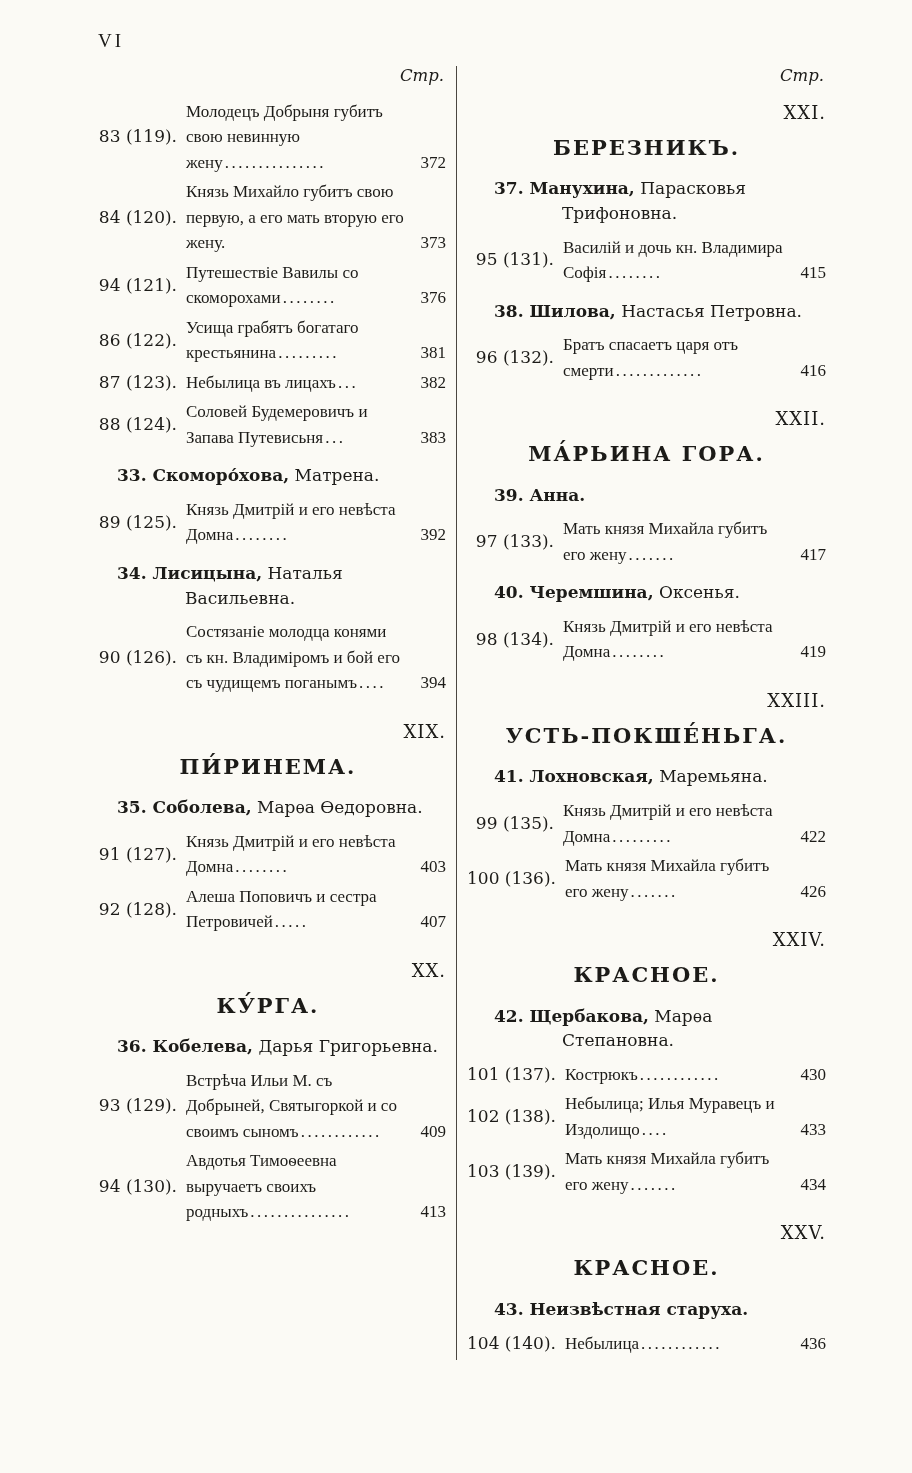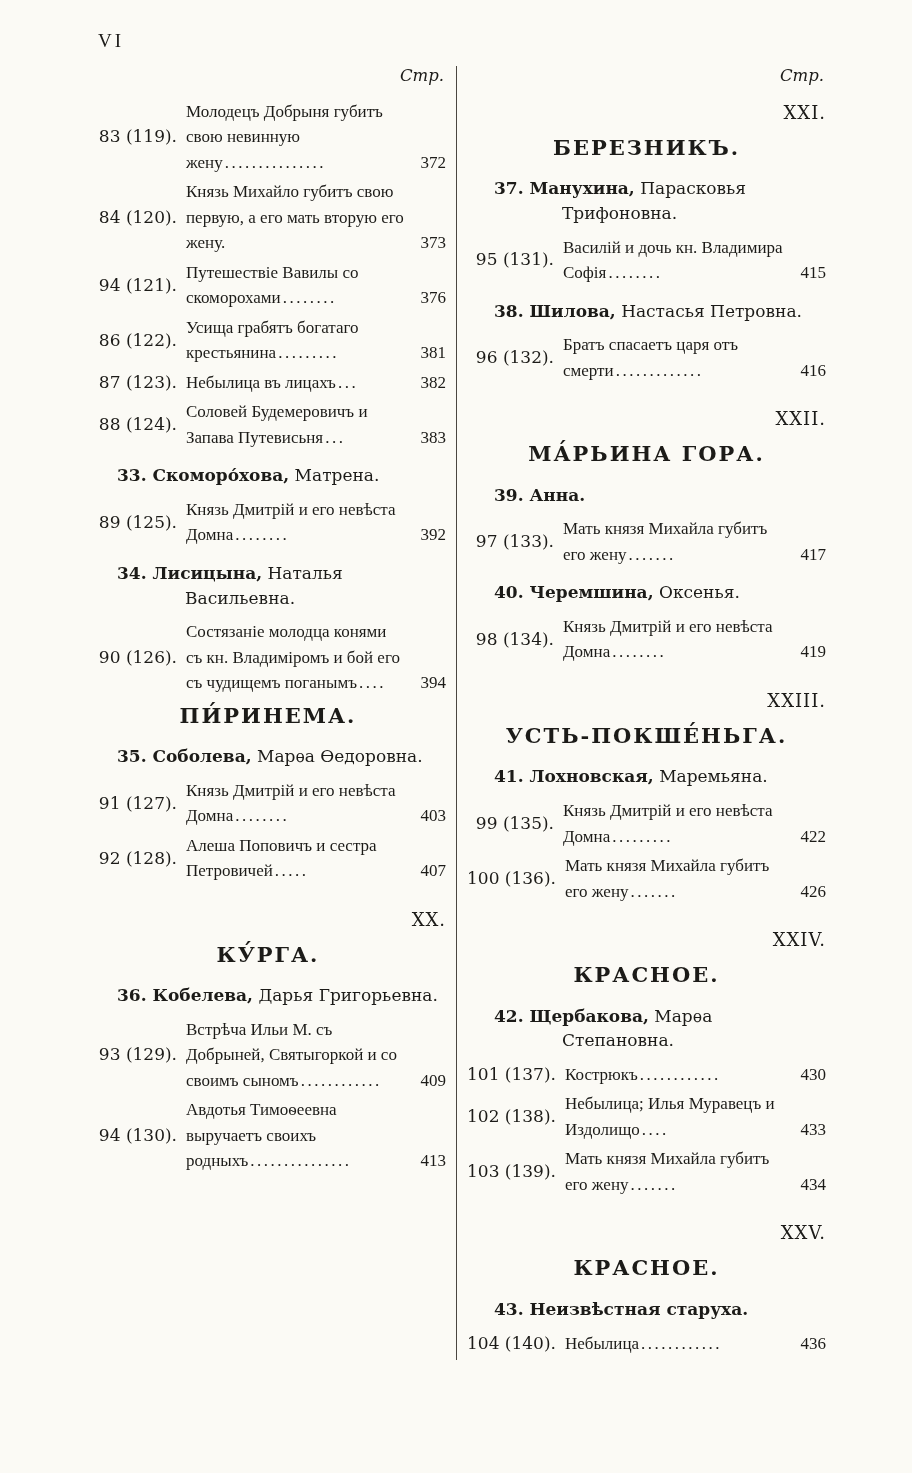--- a/index.html
+++ b/index.html
@@ -98,20 +98,21 @@
 
       <div class="singer">
         <span class="sb">34. Лисицына,</span> <span class="sr">Наталья Васильевна.</span>
       </div>
 
       <div class="entry">
         <span class="e-num">90 (126).</span>
         <span class="e-body"><span class="e-txt">Состязаніе молодца конями съ кн. Владиміромъ и бой его съ чудищемъ поганымъ</span><span class="e-dots">....</span><span class="e-page">394</span></span>
       </div>
 
+      <div class="chapter">XIX.</div>
       <div class="place">ПИ́РИНЕМА.</div>
 
       <div class="singer">
         <span class="sb">35. Соболева,</span> <span class="sr">Марѳа Ѳедоровна.</span>
       </div>
 
       <div class="entry">
         <span class="e-num">91 (127).</span>
         <span class="e-body"><span class="e-txt">Князь Дмитрій и его невѣста Домна</span><span class="e-dots">........</span><span class="e-page">403</span></span>
       </div>

